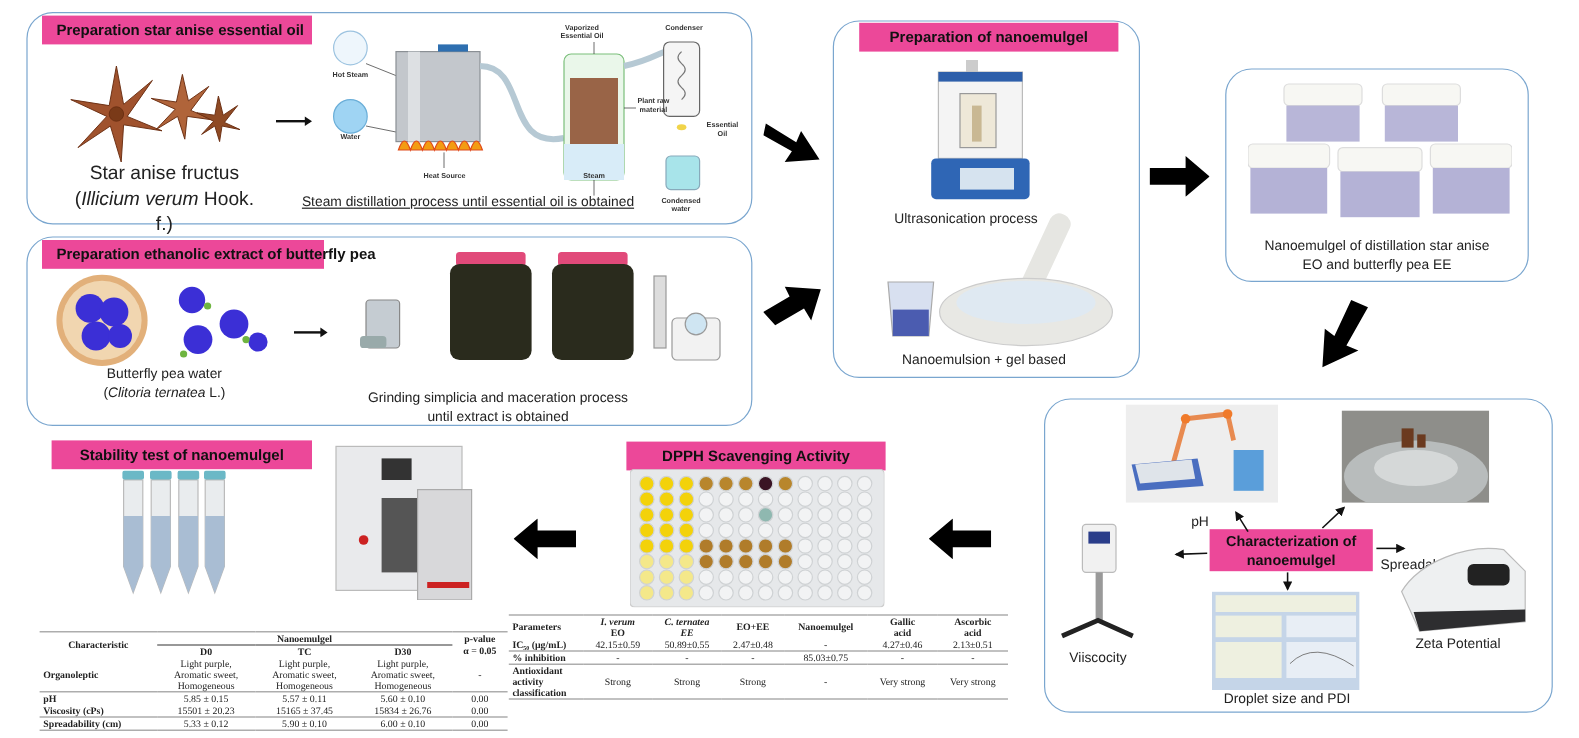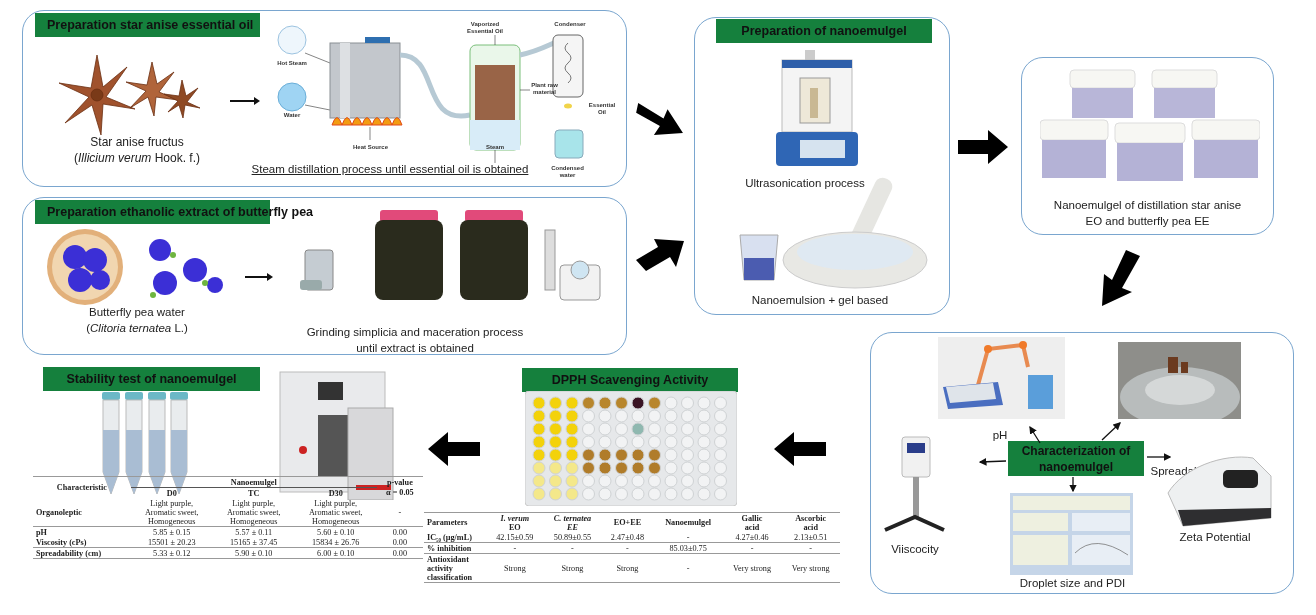--- a/index.html
+++ b/index.html
@@ -1,20 +1,20 @@
 <!DOCTYPE html>
 <html><head>
 <meta charset="utf-8">
 <style>
   * { box-sizing: border-box; margin: 0; padding: 0; }
   html, body { width: 1316px; height: 615px; background: #ffffff; overflow: hidden; }
   body { position: relative; font-family: "Liberation Sans", sans-serif; color: #1a1a1a; }
 
   .panel { position: absolute; border: 1.5px solid #7aa6cf; border-radius: 22px; background: #fff; }
-  .ptitle { position: absolute; background: #15803d; font-weight: bold; font-size: 12.5px; color: #111; padding: 5px 12px; white-space: nowrap; }
+  .ptitle { position: absolute; background: #ec4899; font-weight: bold; font-size: 12.5px; color: #111; padding: 5px 12px; white-space: nowrap; }
   .cap { position: absolute; font-size: 11.5px; color: #222; text-align: center; line-height: 1.35; }
   .small { position: absolute; font-size: 6px; font-weight: bold; color: #333; text-align: center; line-height: 1.1; }
   .arrow-thin { position: absolute; height: 1.5px; background: #111; }
   .arrow-thin::after { content: ""; position: absolute; right: -2px; top: -3.5px; border-left: 6px solid #111; border-top: 4px solid transparent; border-bottom: 4px solid transparent; }
   .big-arrow { position: absolute; }
   .abs { position: absolute; }
   
   table { border-collapse: collapse; font-family: "Liberation Serif", serif; font-size: 8.2px; color: #222; }
   .tbl { position: absolute; }
   .tbl th, .tbl td { padding: 0.5px 3px; text-align: center; font-weight: normal; }
@@ -37,21 +37,21 @@
       <circle r="6" fill="#7a3a18"></circle>
     </g>
     <g transform="translate(110,50)">
       <path d="M0,-28 L5,-6 L22,-18 L7,2 L26,10 L4,7 L2,26 L-4,7 L-22,18 L-6,1 L-26,-8 L-5,-5 Z" fill="#b0643a"></path>
     </g>
     <g transform="translate(140,60)">
       <path d="M0,-20 L4,-4 L16,-12 L5,2 L18,8 L3,5 L1,18 L-3,5 L-14,12 L-4,1 L-18,-6 L-3,-4 Z" fill="#8f4a24"></path>
     </g>
   </g>
 </svg>
-<div class="cap" style="left:62px;top:134px;width:150px;font-size:12px;">
+<div class="cap" style="left:62px;top:134px;width:150px;font-size:16px;">
   <div>Star anise fructus</div>
   <div>(<i>Illicium verum</i><span> Hook. f.)</span></div>
 </div>
 <div class="arrow-thin" style="left:230px;top:100px;width:28px;"></div>
 
 <svg class="abs" style="left:265px;top:15px;" width="360" height="165" viewBox="0 0 360 165">
   <circle cx="27" cy="25" r="14" fill="#eef6fc" stroke="#9cc3e0"></circle>
   <circle cx="27" cy="82" r="14" fill="#9fd4f3" stroke="#6aaed8"></circle>
   <line x1="40" y1="38" x2="65" y2="48" stroke="#333" stroke-width="0.6"></line>
   <line x1="40" y1="90" x2="65" y2="95" stroke="#333" stroke-width="0.6"></line>
@@ -420,21 +420,21 @@
 </svg>
 <svg class="abs" style="left:278px;top:370px;" width="128" height="130" viewBox="0 0 128 130">
   <rect x="2" y="2" width="105" height="120" fill="#e9eaec" stroke="#bbb"></rect>
   <rect x="40" y="12" width="25" height="18" fill="#333"></rect>
   <rect x="40" y="45" width="35" height="62" fill="#555"></rect>
   <rect x="70" y="38" width="45" height="92" fill="#d8d8da" stroke="#aaa"></rect>
   <rect x="78" y="115" width="35" height="5" fill="#c22"></rect>
   <circle cx="25" cy="80" r="4" fill="#c22"></circle>
 </svg>
 
-<div class="tbl" style="left:33px;top:476px;width:390px;">
+<div class="tbl" style="left:33px;top:526px;width:390px;">
   <table style="width:100%;">
     <thead>
       <tr class="topline">
         <th class="b" rowspan="2">Characteristic</th>
         <th class="b" colspan="3" style="border-bottom:1px solid #555;">Nanoemulgel</th>
         <th class="b">p-value</th>
       </tr>
       <tr>
         <th class="b">D0</th>
         <th class="b">TC</th>

